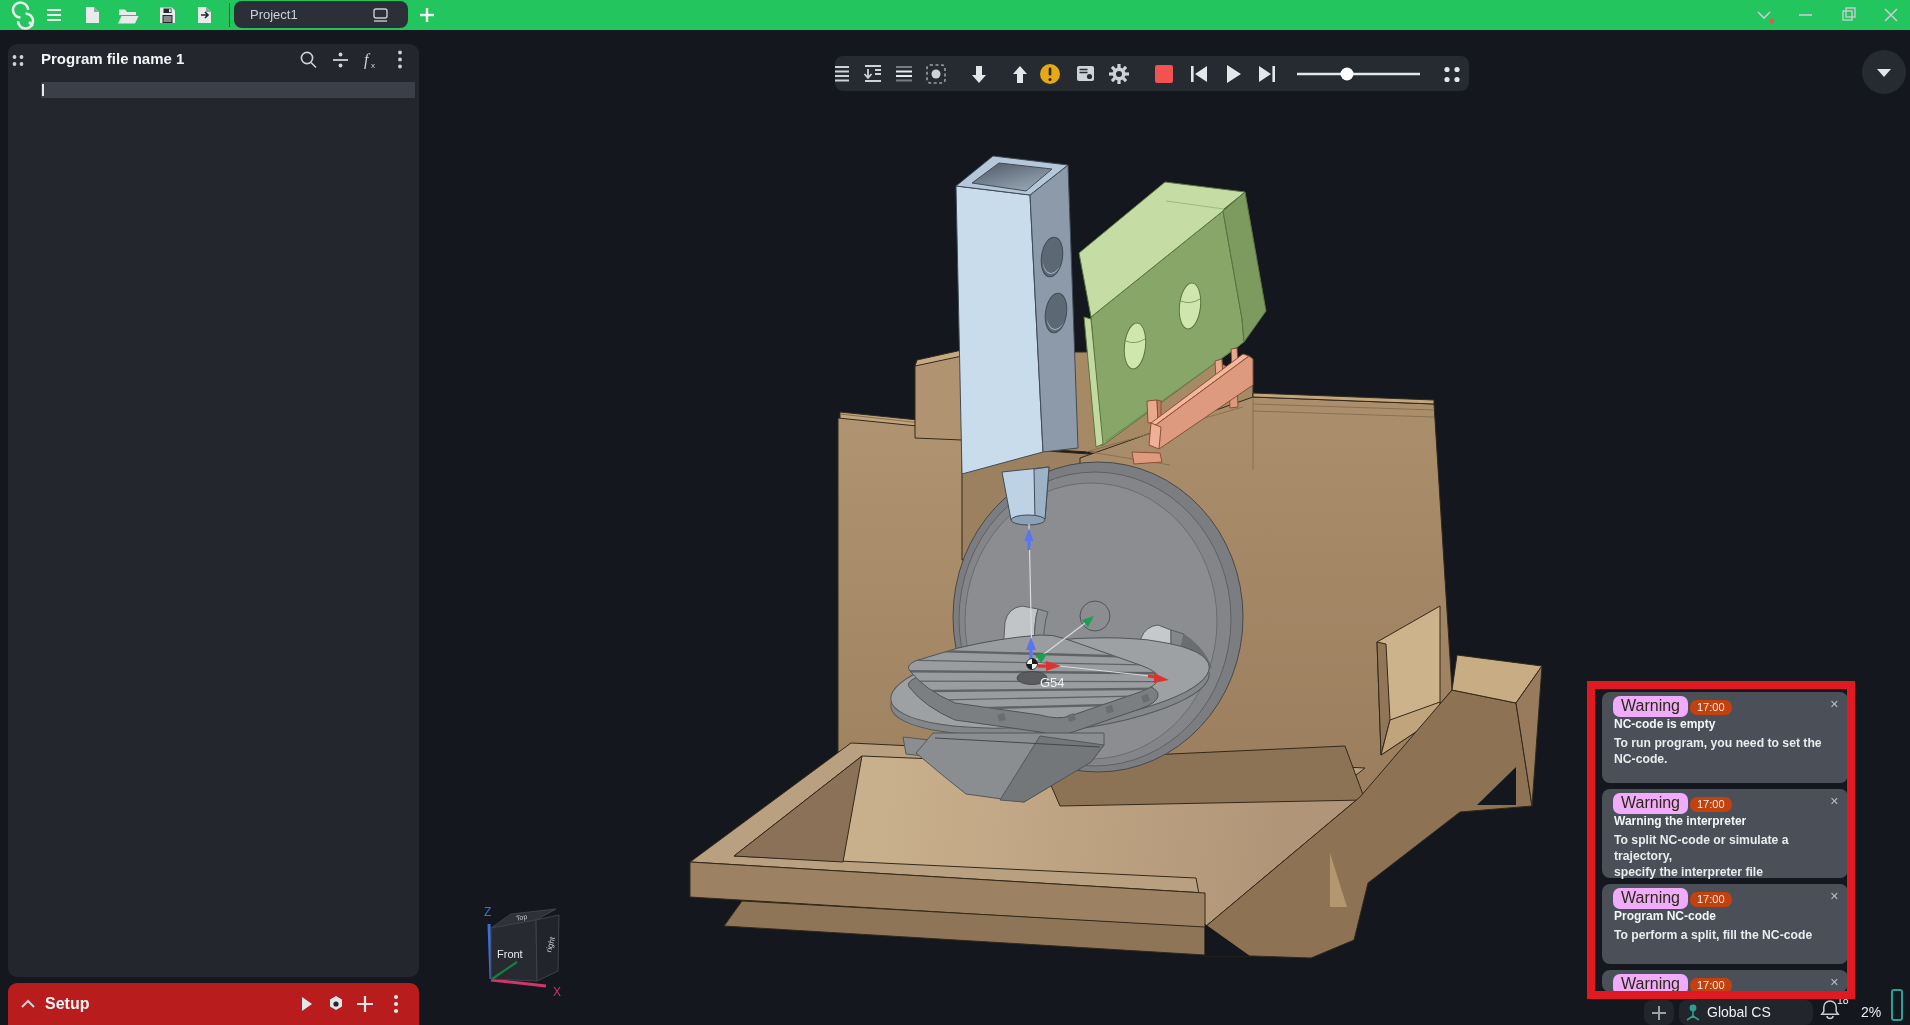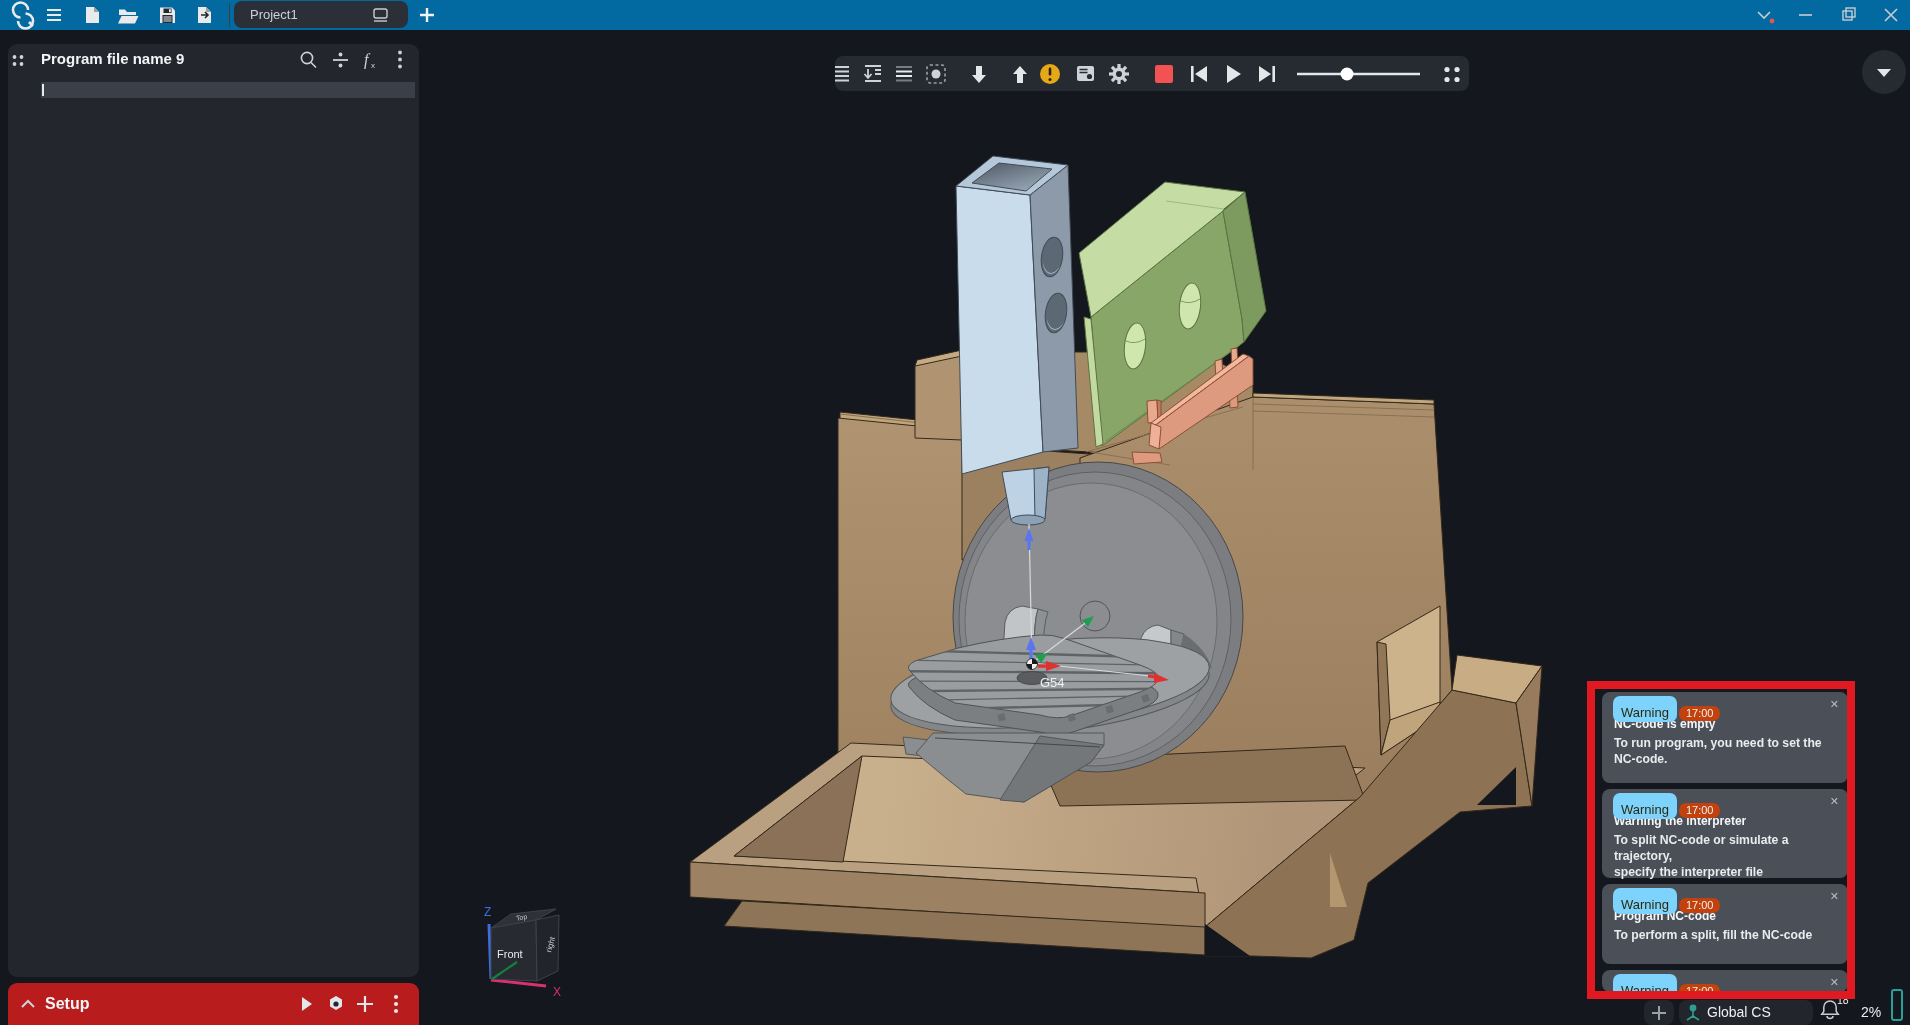--- a/index.html
+++ b/index.html
@@ -1,36 +1,36 @@
 <!DOCTYPE html>
 <html><head>
 <meta charset="utf-8">
 <style>
 * { margin:0; padding:0; box-sizing:border-box; }
 html,body { width:1910px; height:1025px; overflow:hidden; background:#161922; font-family:"Liberation Sans", sans-serif; }
 #root { position:relative; width:1910px; height:1025px; background:#14171e; }
 
-#titlebar { position:absolute; left:0; top:0; width:1910px; height:30px; background:#0369a1; }
+#titlebar { position:absolute; left:0; top:0; width:1910px; height:30px; background:#22c55e; }
 #tab { position:absolute; left:234px; top:1px; width:174px; height:27px; background:#2b2f37; border-radius:8px; }
 #tab .lbl { position:absolute; left:16px; top:6px; font-size:13px; color:#ccd2da; }
 #tabsep { position:absolute; left:229px; top:3px; width:1px; height:24px; background:#3a3e46; }
 
 #lpanel { position:absolute; left:8px; top:44px; width:411px; height:933px; background:#23262d; border-radius:9px; }
 #lpanel .title { position:absolute; left:33px; top:6px; font-size:15px; font-weight:bold; color:#f2f4f6; }
 #lpanel .input { position:absolute; left:33px; top:38px; width:374px; height:16px; background:#3b3f47; }
 #lpanel .caret { position:absolute; left:34px; top:40px; width:1.5px; height:12px; background:#e8eaec; }
 #setupbar { position:absolute; left:8px; top:983px; width:411px; height:42px; background:#b91c1c; border-radius:9px 9px 0 0; }
 #setupbar .title { position:absolute; left:37px; top:12px; font-size:16px; font-weight:bold; color:#f2f4f6; }
 
 #ctoolbar { position:absolute; left:835px; top:56px; width:634px; height:35px; background:#262a31; border-radius:8px; }
 
 #toasts { position:absolute; left:1602px; top:692px; width:246px; }
 .toast { position:relative; background:#4b4f57; border-radius:8px; margin-bottom:6px; padding:0; }
 .toast .hdr { position:relative; height:16px; padding-top:4px; }
-.badge { display:inline-block; margin-left:11px; background:#7dd3fc; color:#2b2a10; font-size:13px; padding:9px 8px 2px; border-radius:7px; }
+.badge { display:inline-block; margin-left:11px; background:#f0abfc; color:#2b2a10; font-size:16px; padding:1px 8px 2px; border-radius:7px; }
 .tstamp { display:inline-block; background:#c2410c; color:#f0f2f4; font-size:11px; padding:1px 7px 2px; border-radius:7px; margin-left:2px; }
 .toast .x { position:absolute; right:9px; top:6px; color:#b9bdc3; font-size:11px; }
 .toast .tt { font-size:12px; font-weight:bold; color:#f4f6f8; margin:9px 12px 0; }
 .toast .bd { font-size:12.2px; color:#e9ebed; margin:5px 11px 10px 12px; line-height:1.3;font-weight:bold; }
 #redrect { position:absolute; left:1587px; top:681px; width:268px; height:318px; border:8px solid #e01a20; z-index:30; }
 
 .schip { position:absolute; background:#22252c; border-radius:8px; }
 .stxt { color:#eceef0; font-size:14px; }
 </style>
 </head>
@@ -274,21 +274,21 @@
       <g fill="#cfd3d8">
         <text x="356" y="21" font-size="16" font-style="italic" font-family="Liberation Serif">f</text>
         <text x="363" y="24" font-size="8">x</text>
       </g>
       <g fill="#cfd3d8">
         <circle cx="392" cy="8.5" r="1.9"></circle>
           <circle cx="392" cy="15.5" r="1.9"></circle>
           <circle cx="392" cy="22.5" r="1.9"></circle>
       </g>
     </svg>
-    <div class="title">Program file name 9</div>
+    <div class="title">Program file name 1</div>
     <div class="input"></div>
     <div class="caret"></div>
   </div>
 
   <div id="setupbar">
     <svg width="411" height="42" style="position:absolute;left:0;top:0">
       <path d="M 14 24 l 6 -6 l 6 6" stroke="#cfd3d8" stroke-width="2" fill="none"></path>
       <path d="M 294 14 l 10 7 l -10 7 z" fill="#e4e7ea"></path>
       <path d="M 328 13 l 6 3.5 v 7 l -6 3.5 l -6 -3.5 v -7 z" fill="#e4e7ea"></path>
       <circle cx="328" cy="21" r="2.6" fill="#23262d"></circle>

